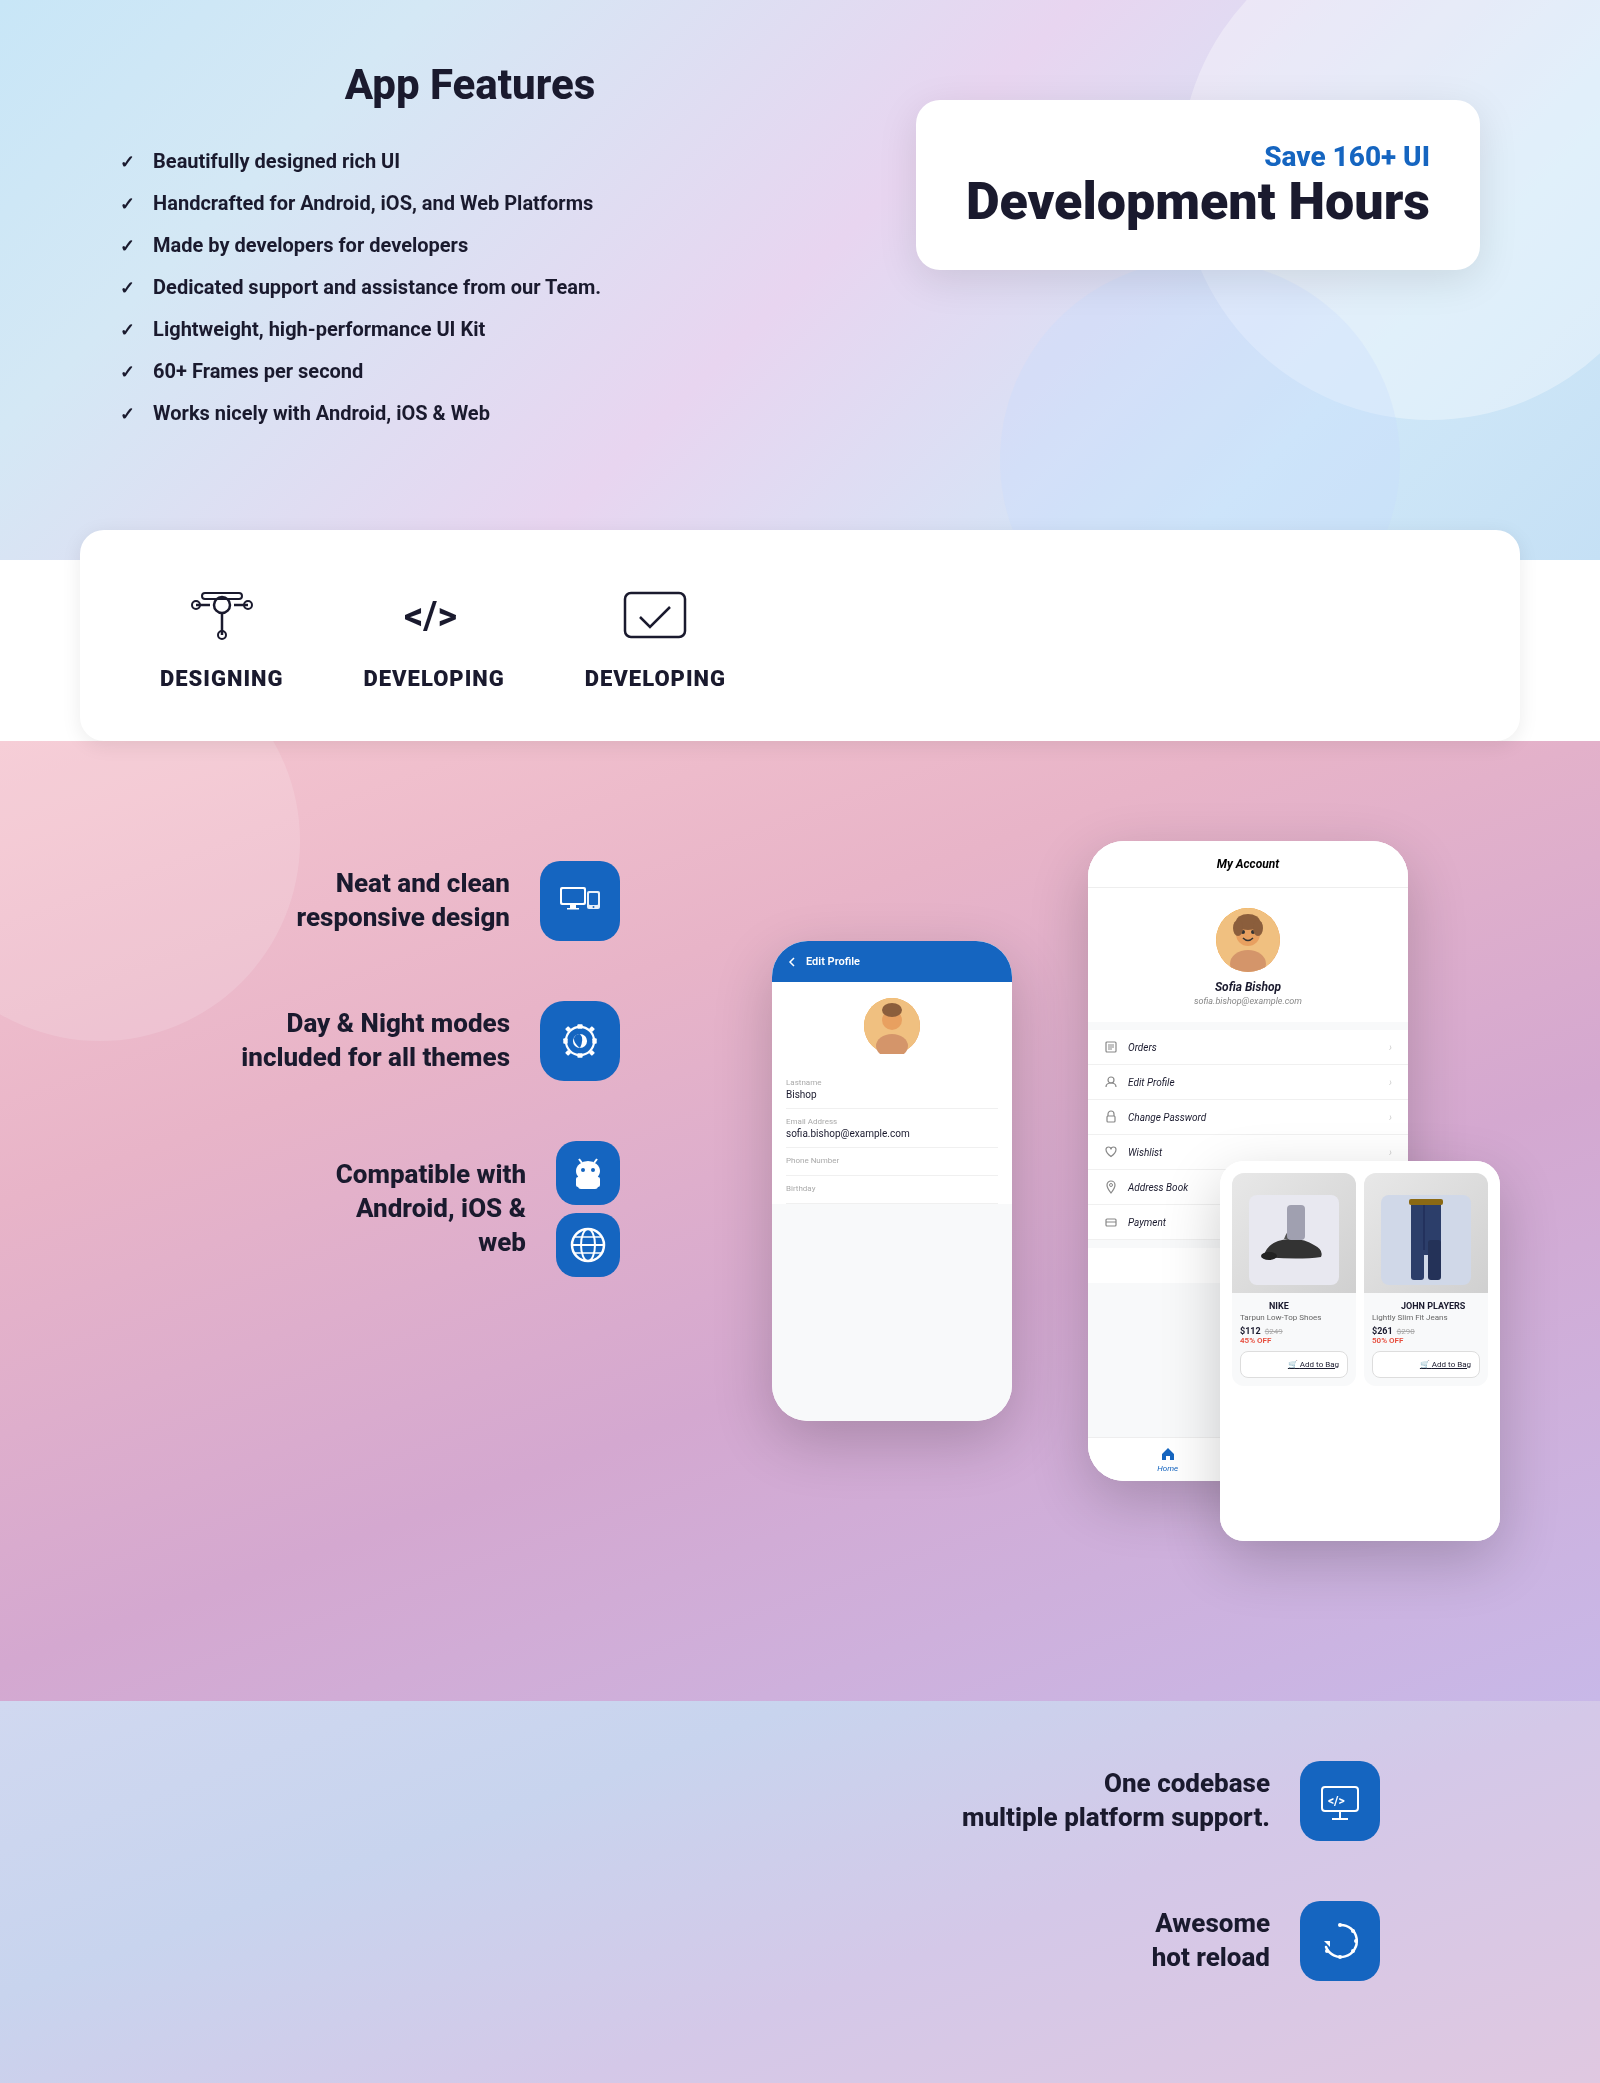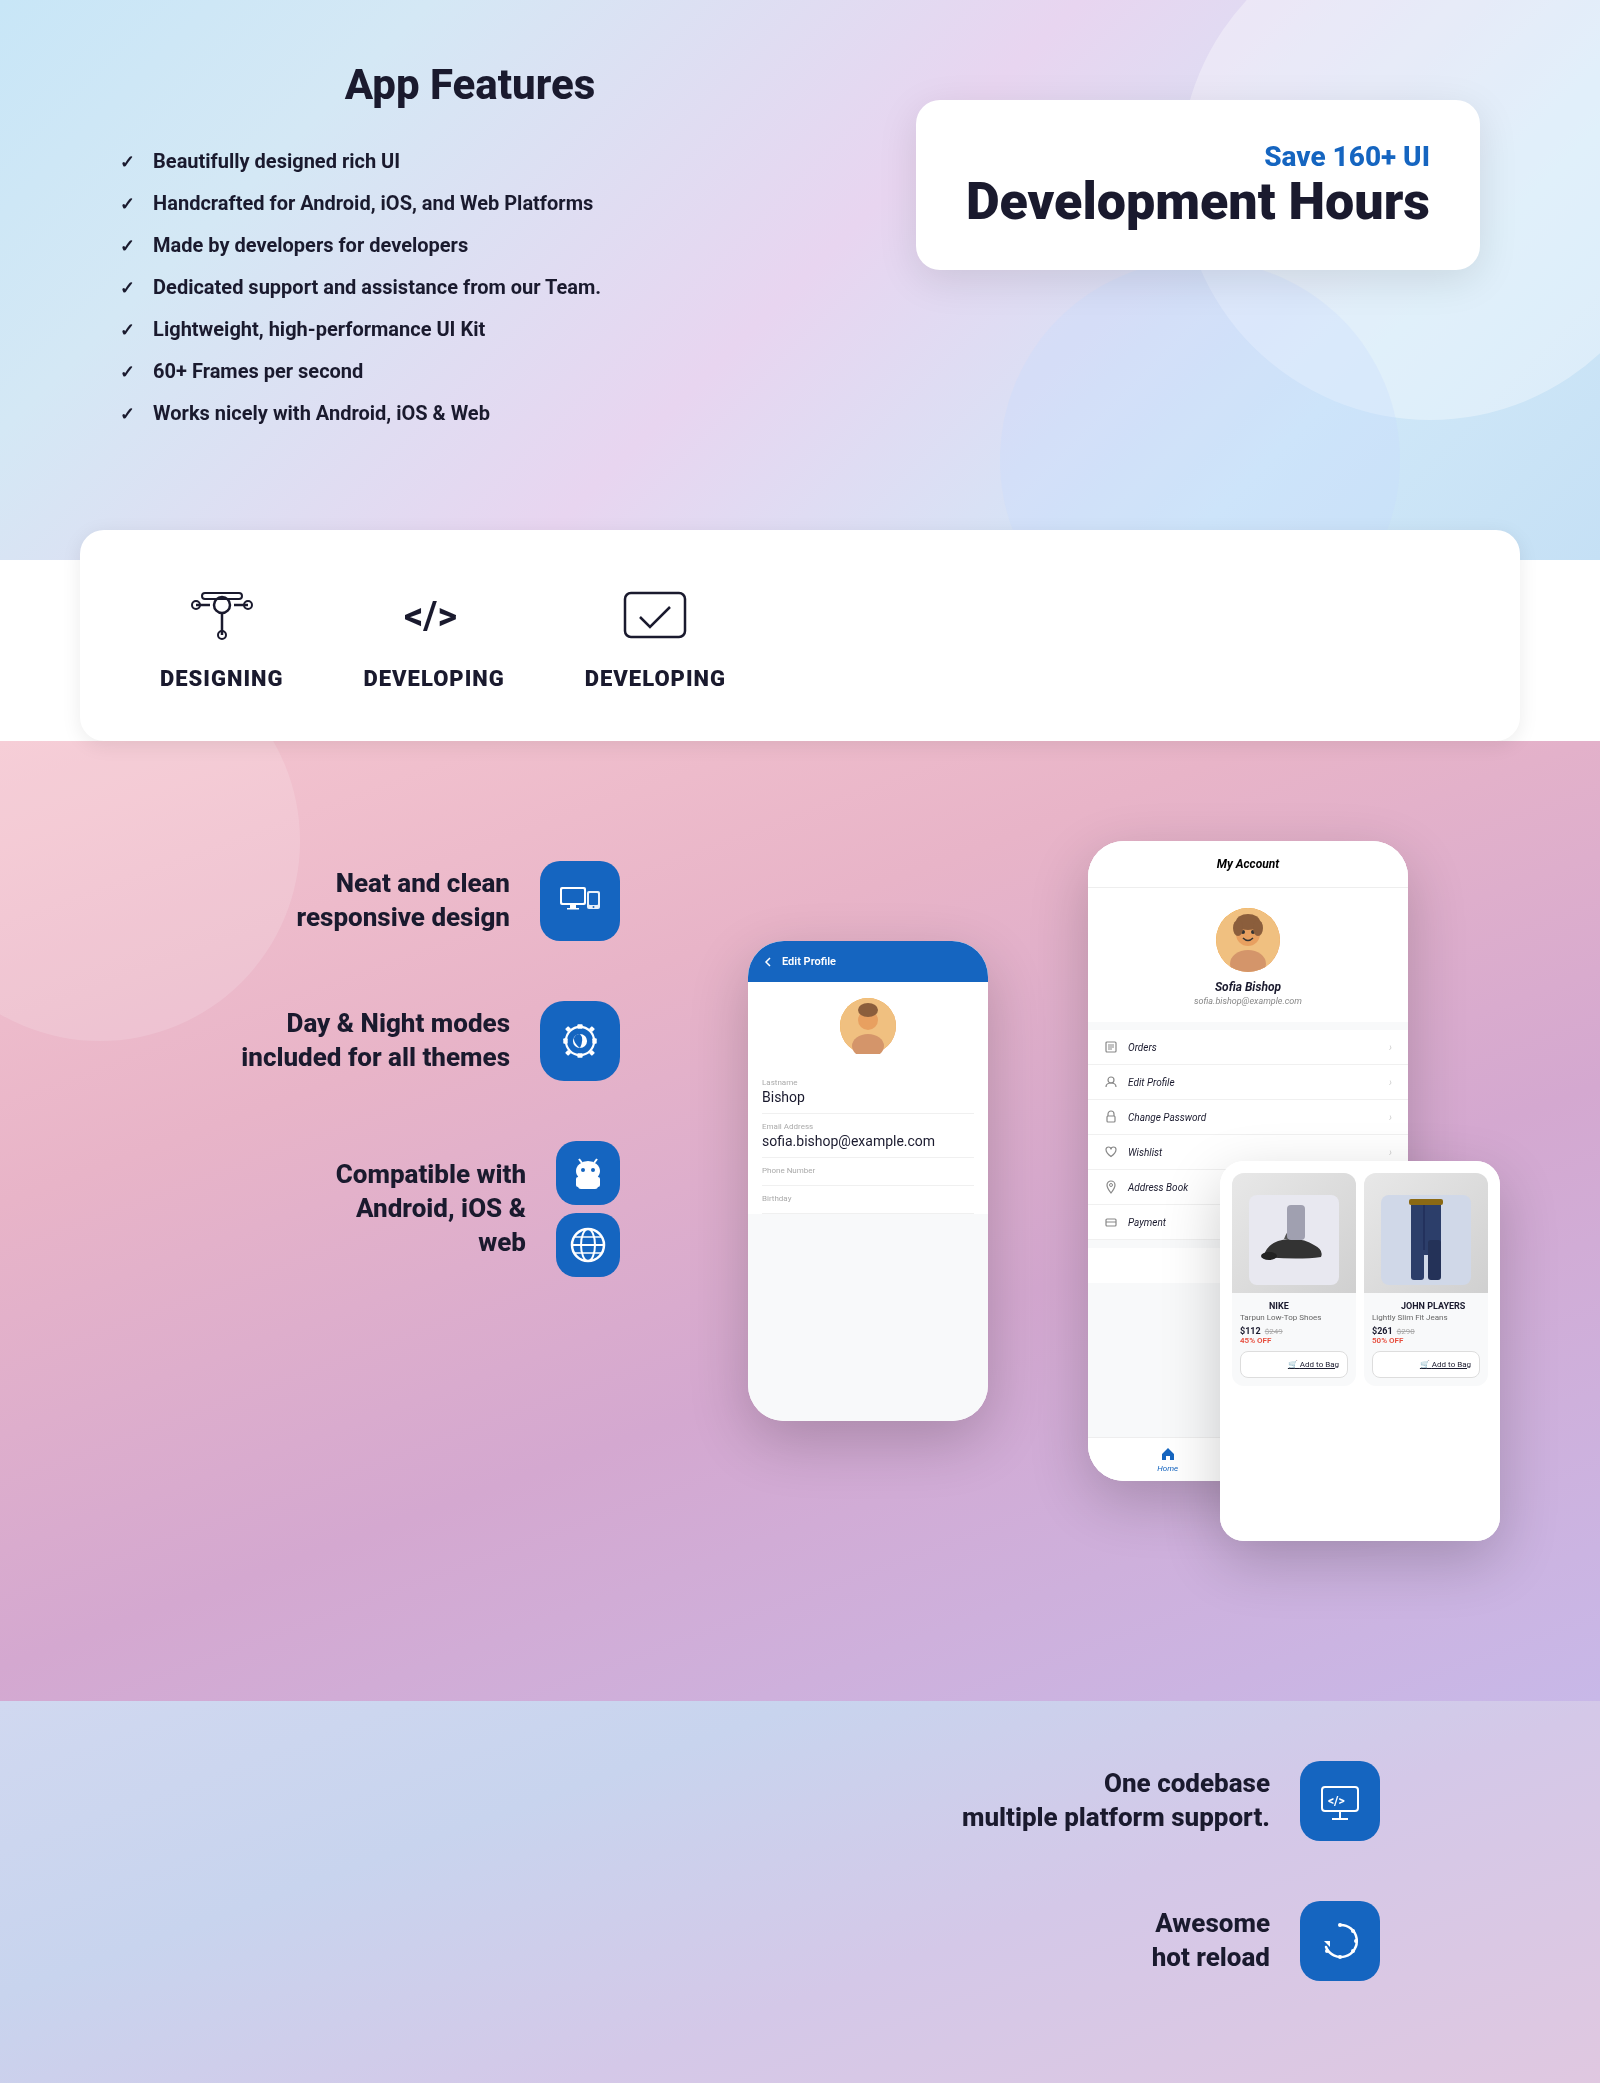--- a/index.html
+++ b/index.html
@@ -165,21 +165,21 @@
       top: -100px;
       left: -100px;
       width: 400px;
       height: 400px;
       background: rgba(255,255,255,0.15);
       border-radius: 50%;
     }
 
     .middle-content {
       display: flex;
-      gap: 68px;
+      gap: 92px;
       position: relative;
       z-index: 2;
     }
 
     .features-middle-left {
       flex: 1;
       max-width: 500px;
       display: flex;
       flex-direction: column;
       gap: 60px;
@@ -415,21 +415,21 @@
       border-bottom: 1px solid #f0f0f0;
     }
 
     .field-label {
       font-size: 8px;
       color: #aaa;
       margin-bottom: 2px;
     }
 
     .field-value {
-      font-size: 14px;
+      font-size: 10px;
       color: #1a1a2e;
     }
 
     
     .cart-screen {
       width: 100%;
       height: 100%;
       background: white;
       font-size: 10px;
       padding: 12px;

